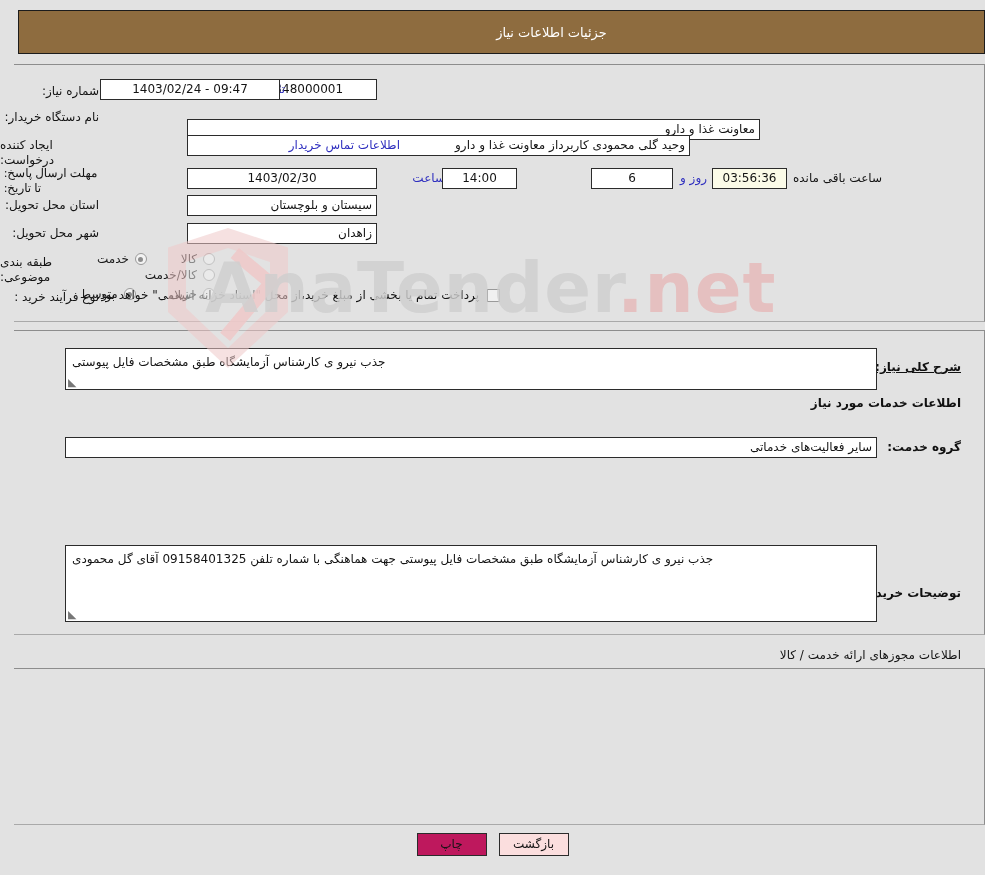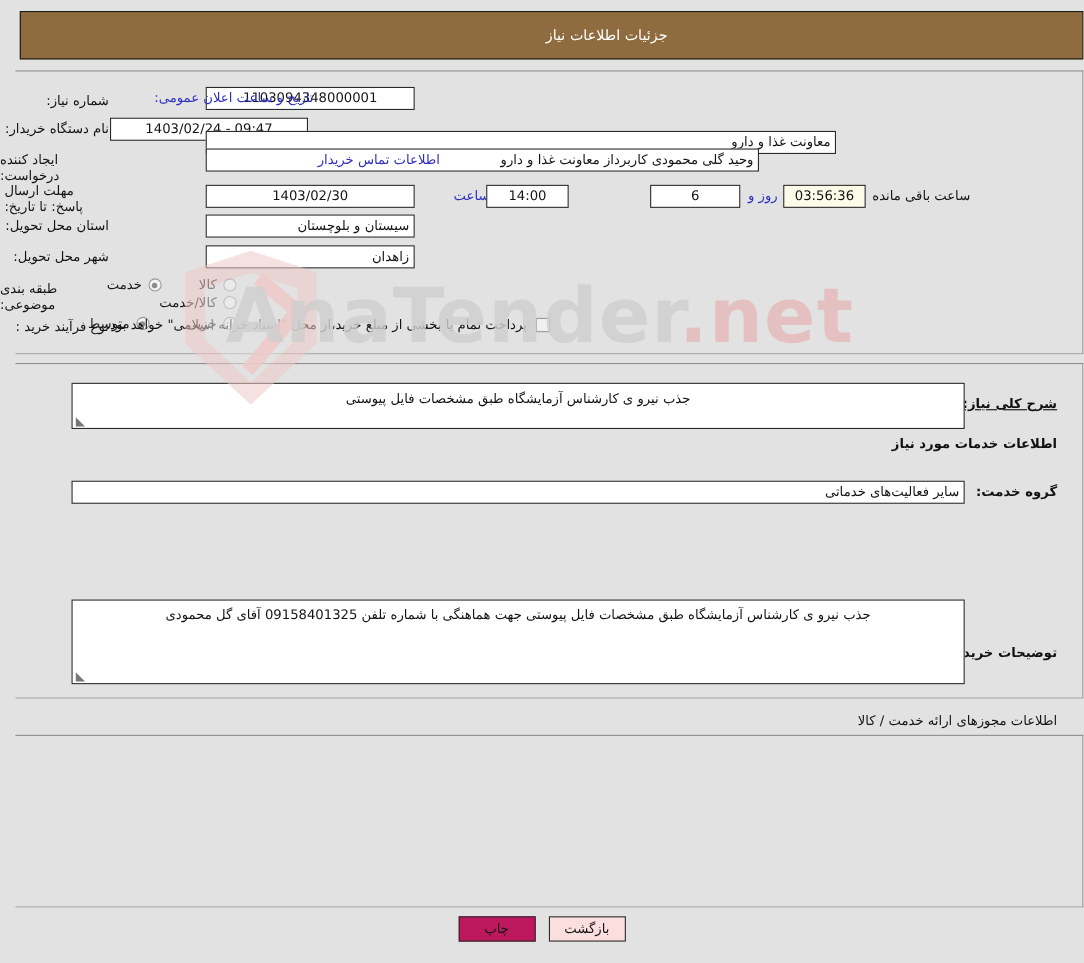--- a/index.html
+++ b/index.html
@@ -179,21 +179,21 @@
   .sec-label { position: absolute; font-size: 12px; font-weight: bold; color: #111; }
   .ta {
     position: absolute;
     background: #ffffff;
     border: 1px solid #2b2b2b;
     box-sizing: border-box;
     font-size: 12px;
     color: #141414;
     padding: 4px 6px 0 6px;
     line-height: 1.55;
-    text-align: center;
+    text-align: left;
     overflow: hidden;
   }
   .ta .grip {
     position: absolute;
     left: 2px; bottom: 1px;
     width: 10px; height: 10px;
     color: #777;
     font-size: 11px;
     line-height: 10px;
     direction: ltr;
@@ -332,30 +332,30 @@
 </div>
 
 <div class="panel" id="panel-top"></div>
 
 <div class="frow" style="right:886px; top:80px; z-index:3;">
   <div class="flabel">شماره نیاز:</div>
 </div>
 <div class="fbox num" style="position:absolute; right:608px; top:79px; width:190px; z-index:3;">1103094348000001</div>
 
 <div class="flabel" style="position:absolute; right:700px; top:82px; color:#2f2fbf; z-index:3;">تاریخ و ساعت اعلان عمومی:</div>
-<div class="fbox num" style="position:absolute; right:705px; top:79px; width:180px; z-index:3;margin-top:28px;">1403/02/24 - 09:47</div>
+<div class="fbox num" style="position:absolute; right:705px; top:79px; width:180px; z-index:3;">1403/02/24 - 09:47</div>
 
 <div class="flabel" style="position:absolute; right:886px; top:110px; z-index:3;">نام دستگاه خریدار:</div>
 <div class="fbox rt" style="position:absolute; right:225px; top:107px; width:573px; z-index:3;margin-top:12px;">معاونت غذا و دارو</div>
 
 <div class="flabel" style="position:absolute; right:886px; top:138px; z-index:3;">ایجاد کننده درخواست:</div>
 <div class="fbox rt" style="position:absolute; right:295px; top:135px; width:503px; z-index:3;">وحید گلی محمودی کاربرداز معاونت غذا و دارو</div>
 <a class="linkish" style="position:absolute; right:585px; top:138px; z-index:4; text-decoration:none;">اطلاعات تماس خریدار</a>
 
-<div class="flabel" style="position:absolute; right:886px; top:166px; width:95px; z-index:3;">مهلت ارسال پاسخ: تا تاریخ:</div>
+<div class="flabel" style="position:absolute; right:886px; top:166px; width:95px; z-index:3;font-family:Liberation Serif, serif;">مهلت ارسال پاسخ: تا تاریخ:</div>
 <div class="fbox num" style="position:absolute; right:608px; top:168px; width:190px; z-index:3;">1403/02/30</div>
 <div class="flabel" style="position:absolute; right:540px; top:171px; color:#2f2fbf; z-index:3;">ساعت</div>
 <div class="fbox num" style="position:absolute; right:468px; top:168px; width:75px; z-index:3;">14:00</div>
 <div class="fbox num" style="position:absolute; right:312px; top:168px; width:82px; z-index:3;">6</div>
 <div class="flabel" style="position:absolute; right:278px; top:171px; color:#2f2fbf; z-index:3;">روز و</div>
 <div class="fbox num cream" style="position:absolute; right:198px; top:168px; width:75px; z-index:3;">03:56:36</div>
 <div class="flabel" style="position:absolute; right:103px; top:171px; z-index:3;">ساعت باقی مانده</div>
 
 <div class="flabel" style="position:absolute; right:886px; top:198px; z-index:3;">استان محل تحویل:</div>
 <div class="fbox rt" style="position:absolute; right:608px; top:195px; width:190px; z-index:3;">سیستان و بلوچستان</div>

